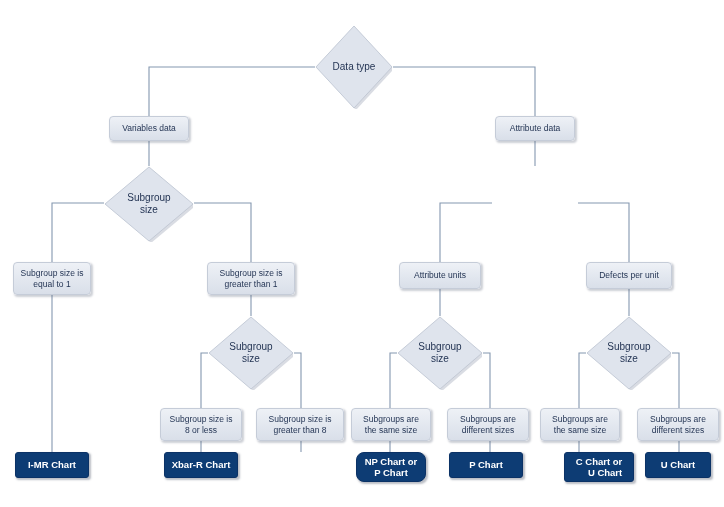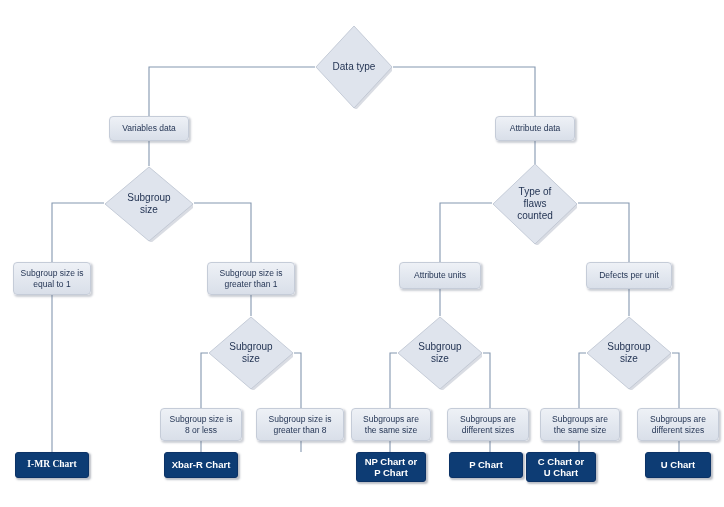--- a/index.html
+++ b/index.html
@@ -146,29 +146,20 @@
 
   <div class="node diamond" style="left:104px; top:166px; width:90px; height:76px;">
     <svg class="dia-shape" viewBox="0 0 90 76" preserveAspectRatio="none">
       <polygon points="45,1 89,38 45,75 1,38" fill="#dfe4ed" stroke="#c5ccd8" stroke-width="1"></polygon>
       <polygon points="45,75 89,38 89,42 47,77" fill="#b9c0cc" opacity="0.55"></polygon>
     </svg>
     <div class="dia-label nowrap-lines">Subgroup
 size</div>
   </div>
 
-  <div class="node diamond" style="left:492px; top:163px; width:86px; height:82px;">
-    <svg class="dia-shape" viewBox="0 0 86 82" preserveAspectRatio="none">
-      <polygon points="43,1 85,41 43,81 1,41" fill="#dfe4ed" stroke="#c5ccd8" stroke-width="1"></polygon>
-      <polygon points="43,81 85,41 85,45 45,83" fill="#b9c0cc" opacity="0.55"></polygon>
-    </svg>
-    <div class="dia-label nowrap-lines">Type of
-flaws
-counted</div>
-  </div>
 
   <div class="node box" style="left:13px; top:262px; width:78px; height:33px;">
     <span class="nowrap-lines">Subgroup size is
 equal to 1</span>
   </div>
 
   <div class="node box" style="left:207px; top:262px; width:88px; height:33px;">
     <span class="nowrap-lines">Subgroup size is
 greater than 1</span>
   </div>
@@ -231,39 +222,39 @@
   <div class="node box" style="left:540px; top:408px; width:80px; height:33px;">
     <span class="nowrap-lines">Subgroups are
 the same size</span>
   </div>
 
   <div class="node box" style="left:637px; top:408px; width:82px; height:33px;">
     <span class="nowrap-lines">Subgroups are
 different sizes</span>
   </div>
 
-  <div class="node result" style="left:15px; top:452px; width:74px; height:26px;font-family:Liberation Serif, serif;">
+  <div class="node result" style="left:15px; top:452px; width:74px; height:26px;">
     <span class="nowrap-lines">I-MR Chart</span>
   </div>
 
   <div class="node result" style="left:164px; top:452px; width:74px; height:26px;justify-content:center;">
     <span class="nowrap-lines">Xbar-R Chart</span>
   </div>
 
 
-  <div class="node result" style="left:356px; top:452px; width:70px; height:30px;">
+  <div class="node result" style="left:356px; top:452px; width:70px; height:30px;border-radius:8px;">
     <span class="nowrap-lines">NP Chart or
 P Chart</span>
   </div>
 
   <div class="node result" style="left:449px; top:452px; width:74px; height:26px;">
     <span class="nowrap-lines">P Chart</span>
   </div>
 
-  <div class="node result" style="left:526px; top:452px; width:70px; height:30px;">
+  <div class="node result" style="left:564px; top:452px; width:70px; height:30px;text-align:right;">
     <span class="nowrap-lines">C Chart or
 U Chart</span>
   </div>
 
   <div class="node result" style="left:645px; top:452px; width:66px; height:26px;">
     <span class="nowrap-lines">U Chart</span>
   </div>
 
 </div>
 

